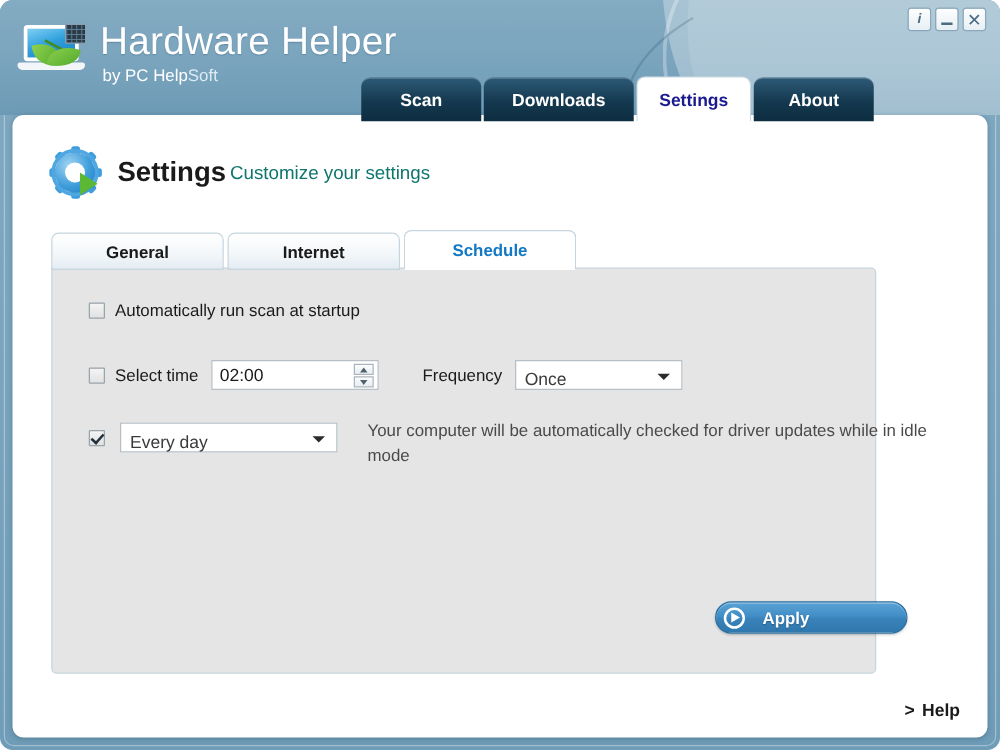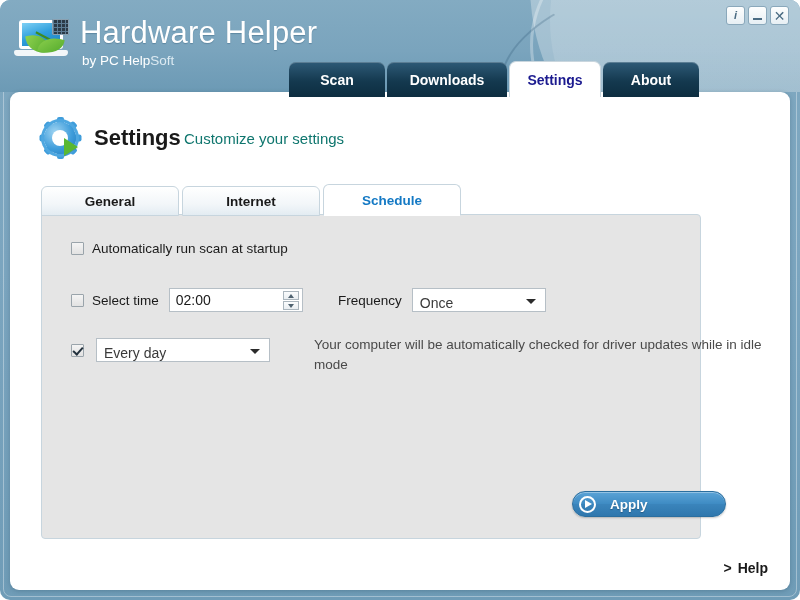--- a/index.html
+++ b/index.html
@@ -319,21 +319,21 @@
     border-radius: 0 4px 4px 4px;
     z-index: 3;
   }
 
   
   .row { position: absolute; display: flex; align-items: center; }
   #row-auto { left: 29px; top: 26px; }
   #row-time { left: 29px; top: 73px; }
   #row-freq { left: 296px; top: 73px; }
   #row-every { left: 29px; top: 123px; }
-  #row-desc  { left: 252px; top: 120px; width: 460px; margin-left: 20px; }
+  #row-desc  { left: 252px; top: 120px; width: 460px; }
 
   .chk {
     width: 13px; height: 13px;
     border: 1px solid #9aa4ab;
     background: linear-gradient(180deg,#f4f4f4 0%, #e2e2e2 100%);
     border-radius: 1px;
     position: relative;
     cursor: pointer;
     flex: none;
   }
@@ -418,21 +418,21 @@
 
   #row-desc .desc-text {
     font-size: 13.5px;
     color: #4a4a4a;
     line-height: 1.45;
   }
 
   
   #apply {
     position: absolute;
-    left: 530px; top: 276px;
+    left: 530px; top: 266px;
     width: 154px; height: 26px;
     border-radius: 13px;
     background: linear-gradient(180deg,#5ba3d6 0%, #3f8cc4 48%, #3a84bb 52%, #2f77ad 100%);
     border: 1px solid #2a6e9f;
     box-shadow: 0 1px 2px rgba(0,0,0,0.22), inset 0 1px 0 rgba(255,255,255,0.35);
     display: flex;
     align-items: center;
     cursor: pointer;
   }
   #apply .circ {

